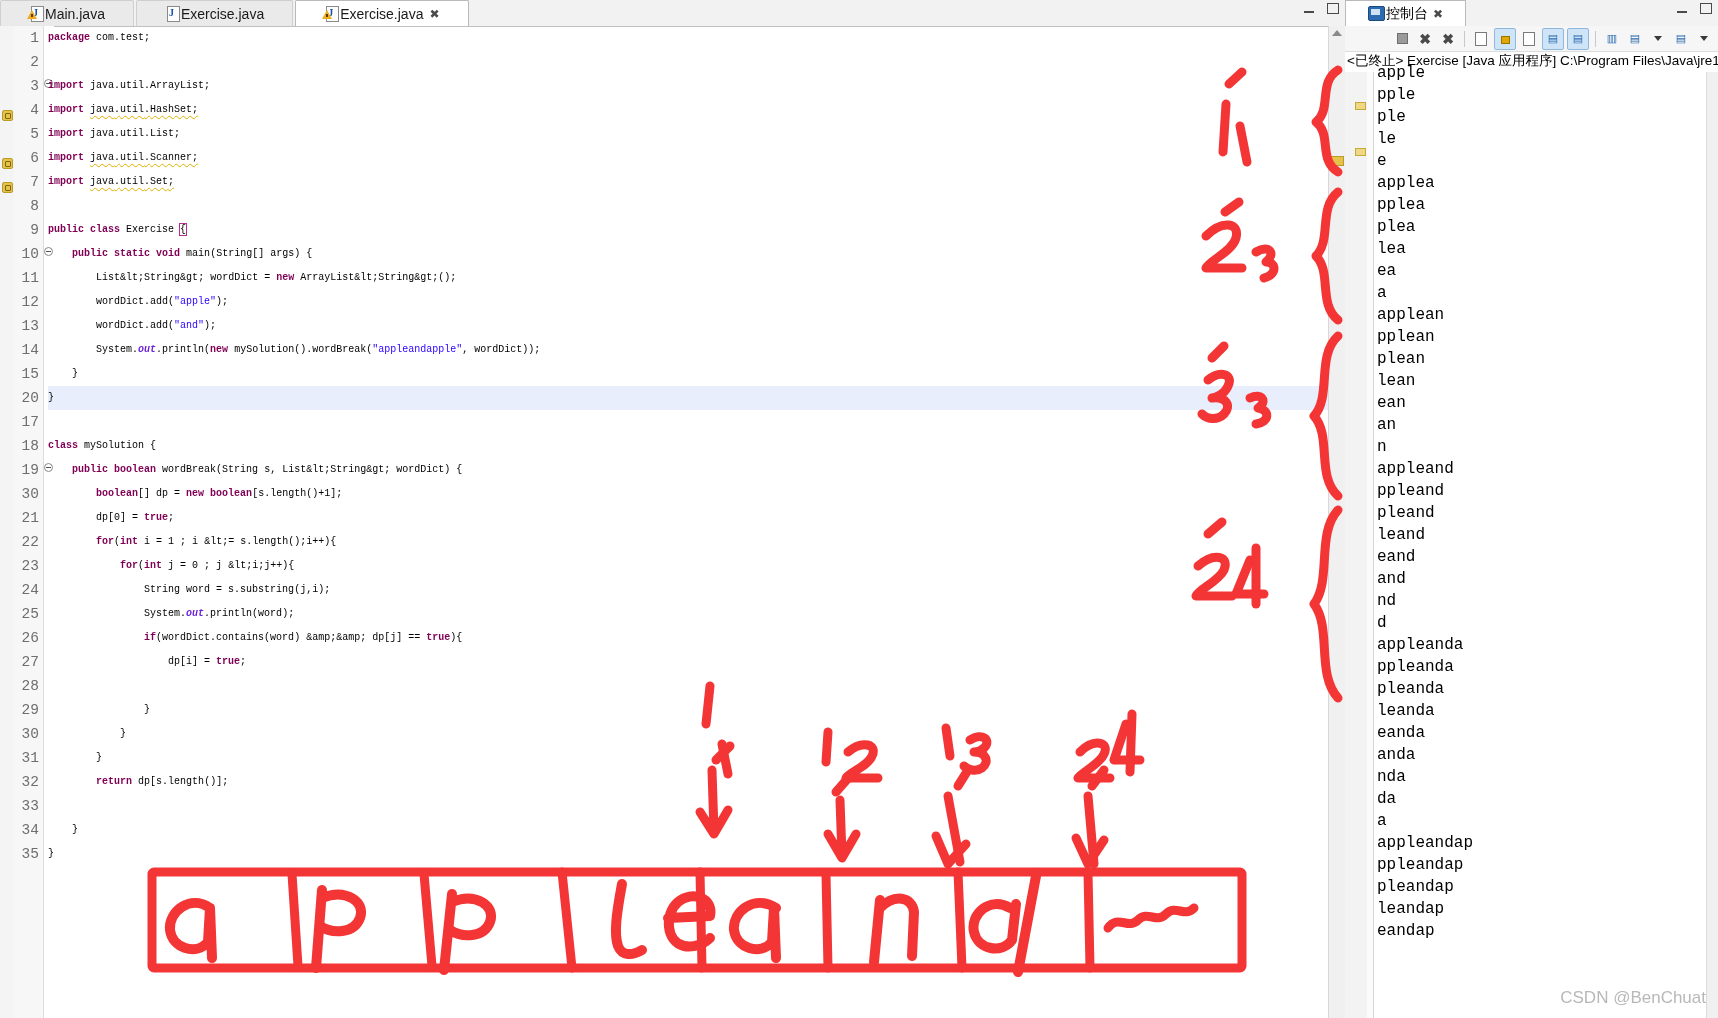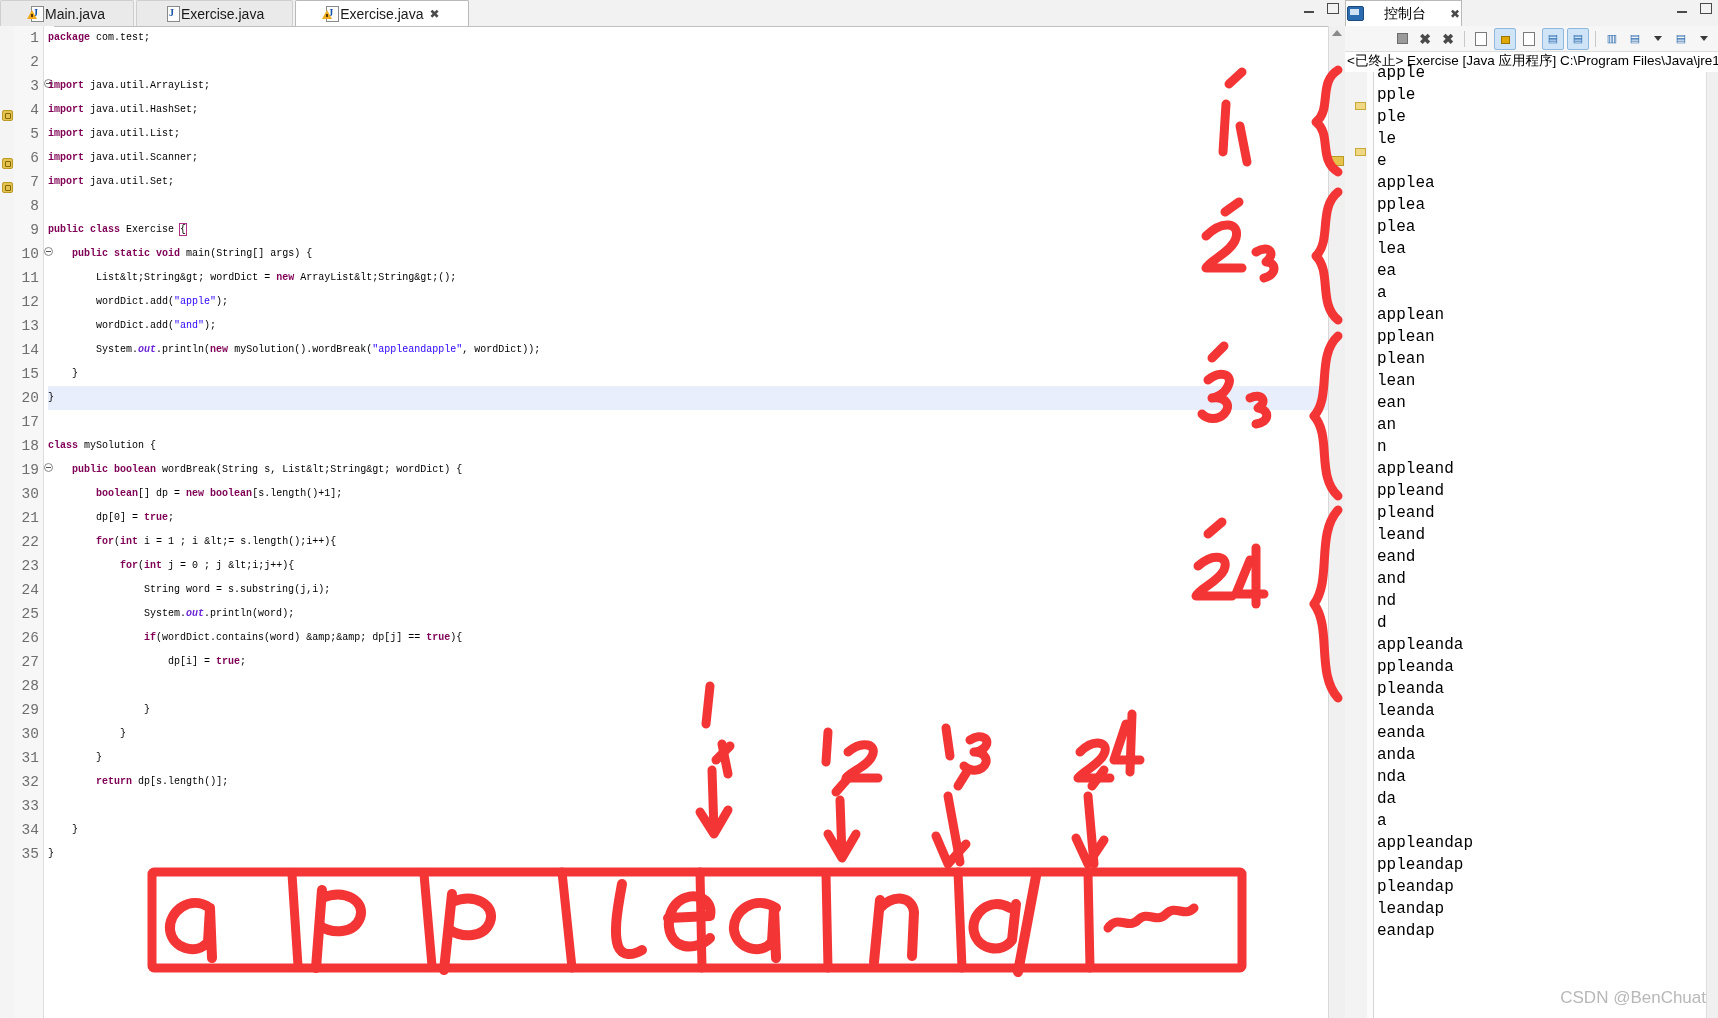--- a/index.html
+++ b/index.html
@@ -101,21 +101,21 @@
     white-space:pre;color:#000;
   }
   #code .ln{height:24px;line-height:24px;}
   #code .ln.hl{background:#e8eefb;}
   .kw{color:#7f0055;font-weight:bold;}
   .str{color:#2a00ff;}
   .stat{color:#6d28d9;font-style:italic;font-weight:bold;}
   .plain{color:#000;}
   .brbox{outline:1px solid #b0308a;}
   .sq{
-    text-decoration-style:wavy;
+    text-decoration:underline;text-decoration-style:wavy;
     text-decoration-color:#e0b000;text-underline-offset:3px;
   }
   
   #editor-scroll{
     position:absolute;right:0;top:26px;width:16px;height:992px;background:#f0f0f0;
     border-left:1px solid #d8d8d8;
   }
   #editor-scroll .arrow-up{
     position:absolute;left:3px;top:4px;width:0;height:0;
     border-left:5px solid transparent;border-right:5px solid transparent;
@@ -127,21 +127,21 @@
 
   
   #console-pane{
     position:absolute;left:1345px;top:0;width:373px;height:1018px;background:#fff;
   }
   #console-tabbar{
     position:absolute;left:0;top:0;width:373px;height:26px;background:#f2f2f2;
     border-bottom:1px solid #c0c0c0;display:flex;align-items:flex-end;
   }
   #console-tab{
-    height:25px;display:flex;align-items:center;gap:20px;padding:0 1px;
+    height:25px;display:flex;align-items:center;gap:1px;padding:0 22px;
     background:#fff;border:1px solid #b9b9b9;border-bottom:none;font-size:14px;
   }
   .console-ico{
     width:15px;height:13px;background:#2b6cb0;border:1px solid #1c4a7c;
     border-radius:2px;position:relative;
   }
   .console-ico:after{
     content:"";position:absolute;left:2px;top:2px;width:9px;height:6px;background:#cfe2f3;
   }
   #console-winbtns{position:absolute;right:6px;top:2px;display:flex;gap:10px;}

